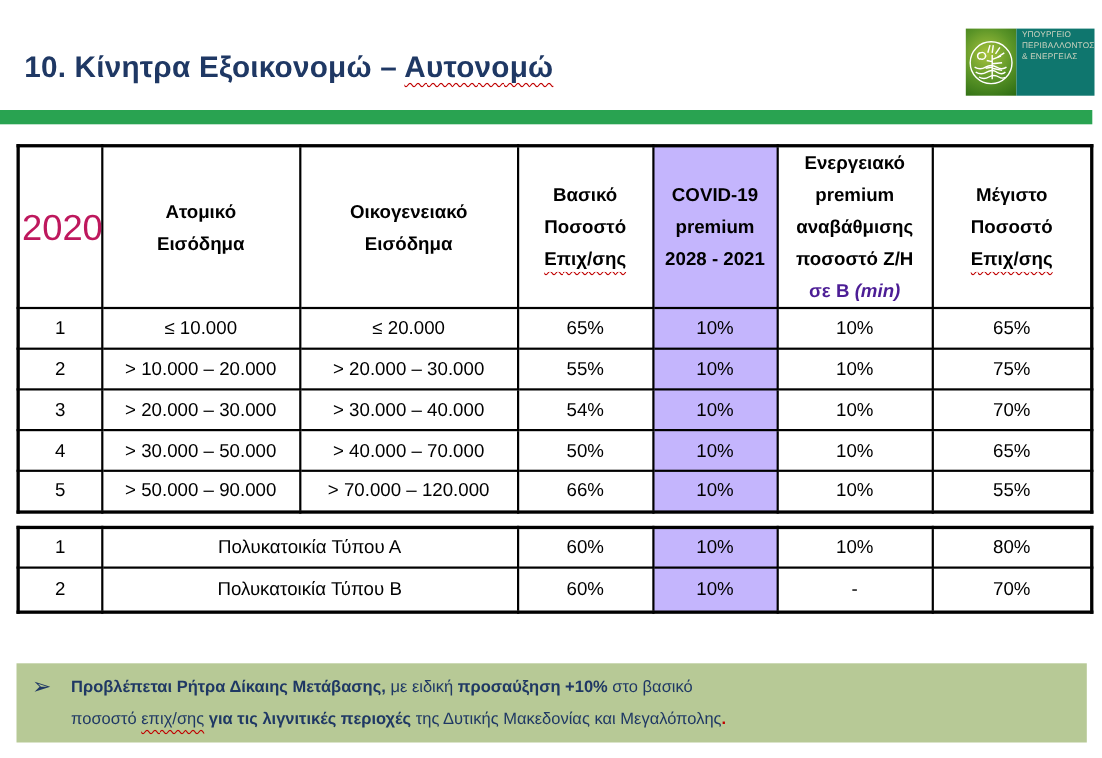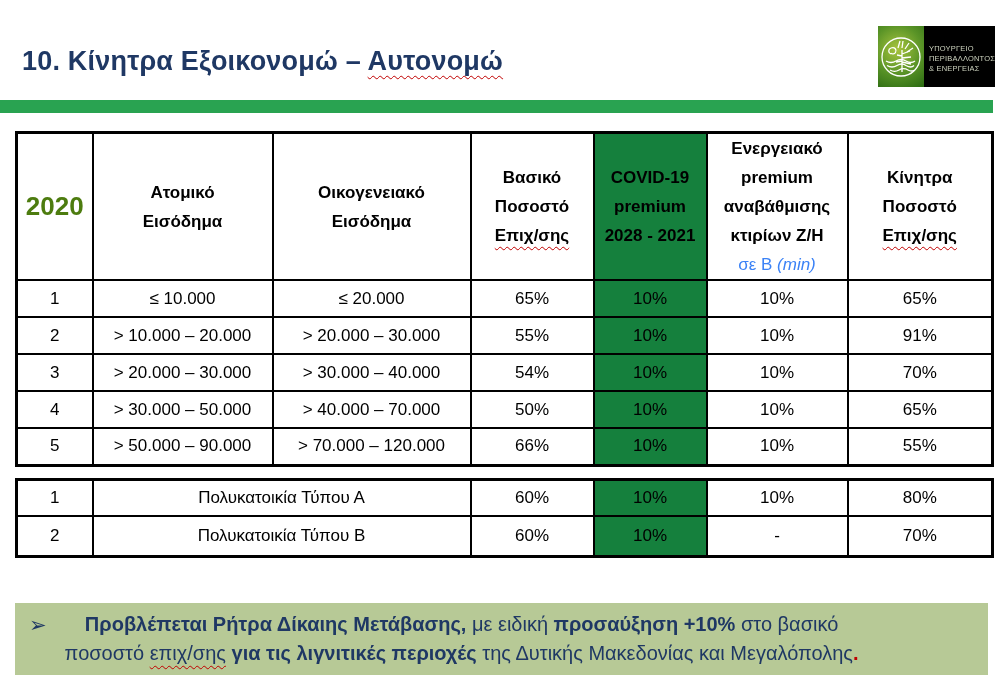--- a/index.html
+++ b/index.html
@@ -18,47 +18,47 @@
   
   .green-bar { position:absolute; left:0; top:100px; width:993px; height:13px;
                background:#29a351; }
 
   
   .logo { position:absolute; left:878px; top:26px; width:113px; height:61px;
           display:flex; }
   .logo-green { width:57px; height:61px;
                 background:radial-gradient(circle at 42% 38%, #a8c43e 0%, #5a9427 52%, #2a6a12 100%);
                 display:flex; align-items:center; justify-content:center; }
-  .logo-brown { flex:1; background:#000000; color:#cdd3bf; font-size:7.5px;
-                line-height:10px; padding:18px 0 0 5px; letter-spacing:0.2px; }
+  .logo-brown { flex:1; background:#0f766e; color:#cdd3bf; font-size:7.5px;
+                line-height:10px; padding:1px 0 0 5px; letter-spacing:0.2px; }
 
   
   .tbl { position:absolute; left:15px; border-collapse:collapse; table-layout:fixed;
          width:976px; background:#fff; border:3px solid #000; }
   .tbl.main   { top:131px; }
   .tbl.second { top:478px; }
   .tbl th, .tbl td { border:2px solid #000; text-align:center; vertical-align:middle;
                      color:#000; font-size:17px; padding:0 2px; }
   .tbl th { font-weight:bold; }
   .hdr-row { height:145px; }
   .data-row { height:37px; }
   .row-a { height:36px; }
   .row-b { height:41px; }
   .hline { display:block; line-height:29px; }
-  .year { font-size:26px; font-weight:bold; color:#4d7c0f; }
-  .covid { background:#15803d; border-left-width:3px; border-right-width:3px; }
-  .sub-blue { display:block; line-height:29px; color:#3b82f6; font-weight:normal; }
+  .year { font-size:33px; font-weight:normal; color:#be185d; }
+  .covid { background:#c4b5fd; border-left-width:3px; border-right-width:3px; }
+  .sub-blue { display:block; line-height:29px; color:#4c1d95; font-weight:bold; }
   .sub-blue .it { font-style:italic; }
 
   
   .footer { position:absolute; left:15px; top:603px; width:973px; min-height:71px;
             background:#b7c996; display:flex; align-items:flex-start;
             padding:7px 12px 7px 14px; }
   .bullet { font-size:21px; color:#1f3864; line-height:29px; margin-right:18px; }
-  .footer-text { font-size:20px; line-height:29px; color:#1f3864;text-align:center; }
+  .footer-text { font-size:15px; line-height:29px; color:#1f3864; }
   .footer-text b { font-weight:bold; }
   .red { color:#c00000; font-weight:bold; }
 </style>
 </head>
 <body>
 
 <div class="slide">
 
   <div class="title">
     <span>10. Κίνητρα Εξοικονομώ – </span><span class="wavy">Αυτονομώ</span>
@@ -111,46 +111,46 @@
       </th>
       <th class="covid">
         <span class="hline">COVID-19</span>
         <span class="hline">premium</span>
         <span class="hline">2028 - 2021</span>
       </th>
       <th>
         <span class="hline">Ενεργειακό</span>
         <span class="hline">premium</span>
         <span class="hline">αναβάθμισης</span>
-        <span class="hline">κτιρίων Ζ/Η</span>
+        <span class="hline">ποσοστό Ζ/Η</span>
         <span class="sub-blue"><span>σε Β </span><span class="it">(min)</span></span>
       </th>
       <th>
-        <span class="hline">Κίνητρα</span>
+        <span class="hline">Μέγιστο</span>
         <span class="hline">Ποσοστό</span>
         <span class="hline wavy">Επιχ/σης</span>
       </th>
     </tr>
     <tr class="data-row">
       <td>1</td>
       <td>≤ 10.000</td>
       <td>≤ 20.000</td>
       <td>65%</td>
       <td class="covid">10%</td>
       <td>10%</td>
       <td>65%</td>
     </tr>
     <tr class="data-row">
       <td>2</td>
       <td>&gt; 10.000 – 20.000</td>
       <td>&gt; 20.000 – 30.000</td>
       <td>55%</td>
       <td class="covid">10%</td>
       <td>10%</td>
-      <td>91%</td>
+      <td>75%</td>
     </tr>
     <tr class="data-row">
       <td>3</td>
       <td>&gt; 20.000 – 30.000</td>
       <td>&gt; 30.000 – 40.000</td>
       <td>54%</td>
       <td class="covid">10%</td>
       <td>10%</td>
       <td>70%</td>
     </tr>

